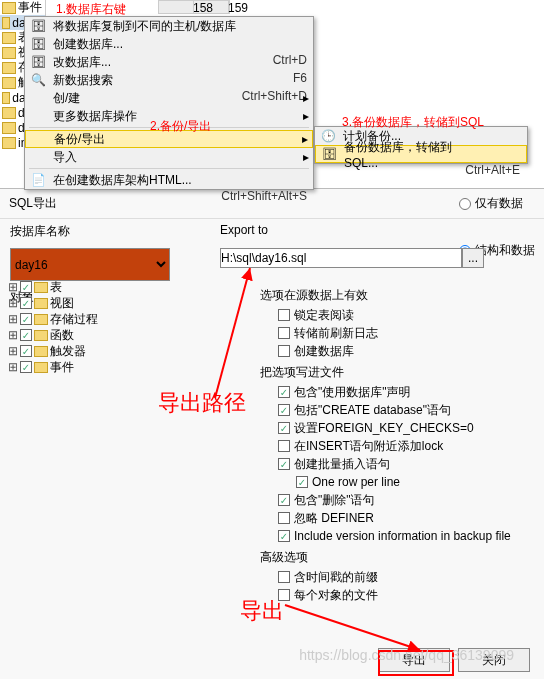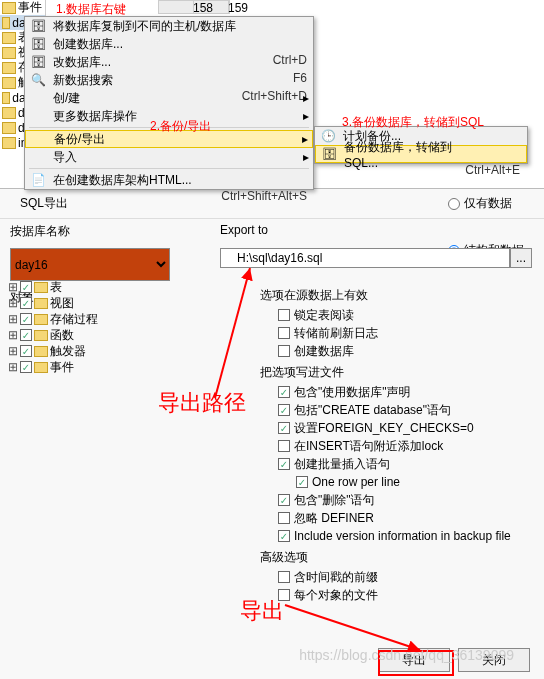--- a/index.html
+++ b/index.html
@@ -13,28 +13,28 @@
 .menu-row .shortcut { margin-left: auto; color: #333; margin-top: 31px; }
 .menu-icon { position: absolute; left: 6px; width: 14px; height: 14px; }
 .menu-sep { height: 1px; background: #d0d0d0; margin: 2px 4px; }
 .arrow-r::after { content: "▸"; position: absolute; right: 4px; }
 .box-red { position: absolute; border: 2px solid #f00; pointer-events: none; }
 .annot { position: absolute; color: #f00; font-size: 12px; pointer-events: none; z-index: 30; }
 .sub-menu { position: absolute; left: 314px; top: 126px; width: 214px; background: #f0f0f0; border: 1px solid #999; box-shadow: 2px 2px 4px rgba(0,0,0,0.3); z-index: 10; }
 .linecol { position: absolute; left: 158px; top: 0; height: 14px; background: #ececec; border: 1px solid #ccc; display: flex; }
 .linecol span { width: 28px; text-align: center; border-right: 1px solid #ccc; padding-left: 34px; }
 .dlg { position: absolute; left: 0; top: 188px; width: 544px; height: 494px; background: #f8f8f8; border-top: 1px solid #bbb; }
-.dlg-top { display: flex; align-items: center; height: 30px; padding: 0 20px; border-bottom: 1px solid #ddd; }
+.dlg-top { display: flex; align-items: center; height: 30px; padding: 0 9px; border-bottom: 1px solid #ddd; }
 .radios { display: flex; gap: 30px; flex-direction: column; }
 .radio { display: flex; align-items: center; gap: 4px; }
 .radio input { width: 12px; height: 12px; }
 .row2 { display: flex; padding: 4px 10px; }
 .lbl-left { width: 210px; }
 .dd { width: 160px; height: 33px; border: 1px solid #888; background: #c2410c; }
-.path-in { width: 290px; height: 20px; border: 1px solid #888; padding: 0 16px; }
+.path-in { width: 242px; height: 20px; border: 1px solid #888; padding: 0 0; }
 .browse { width: 22px; height: 20px; border: 1px solid #888; background: #eee; text-align: center; }
 .obj-tree { position: absolute; left: 8px; top: 90px; width: 140px; }
 .obj-row { display: flex; align-items: center; height: 16px; gap: 2px; }
 .exp { width: 10px; text-align: center; color: #555; }
 .cb { width: 12px; height: 12px; border: 1px solid #666; background: #fff; display: inline-flex; align-items: center; justify-content: center; }
 .cb.ck::after { content: "✓"; font-size: 10px; color: #4a7; }
 .folder { width: 14px; height: 11px; background: #f5d776; border: 1px solid #c9a227; }
 .opts { position: absolute; left: 260px; top: 98px; width: 272px; }
 .opt-group { margin-bottom: 4px; }
 .opt-hdr { margin-bottom: 2px; }

